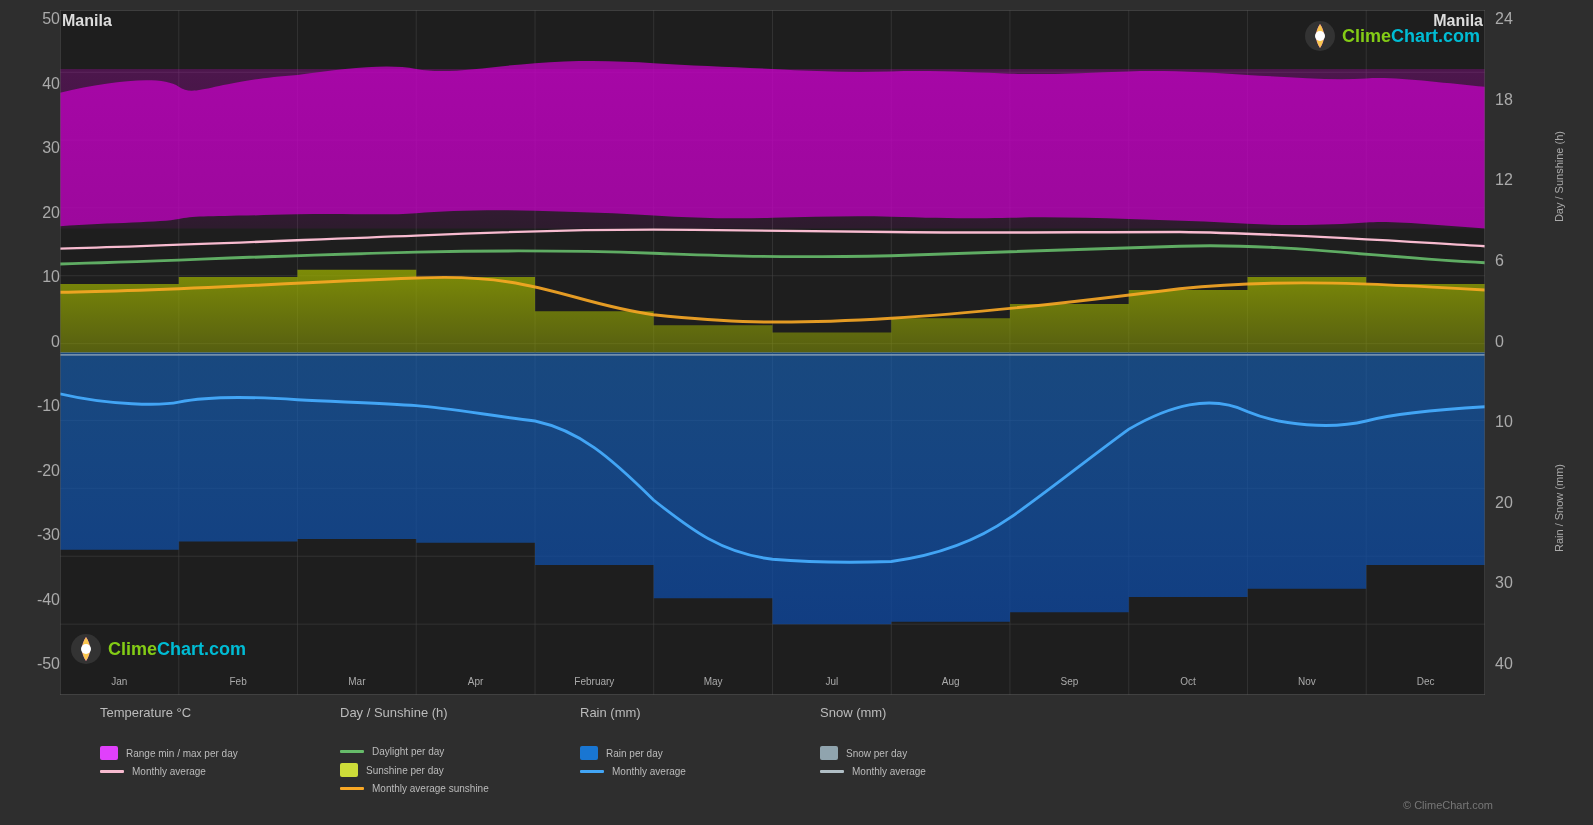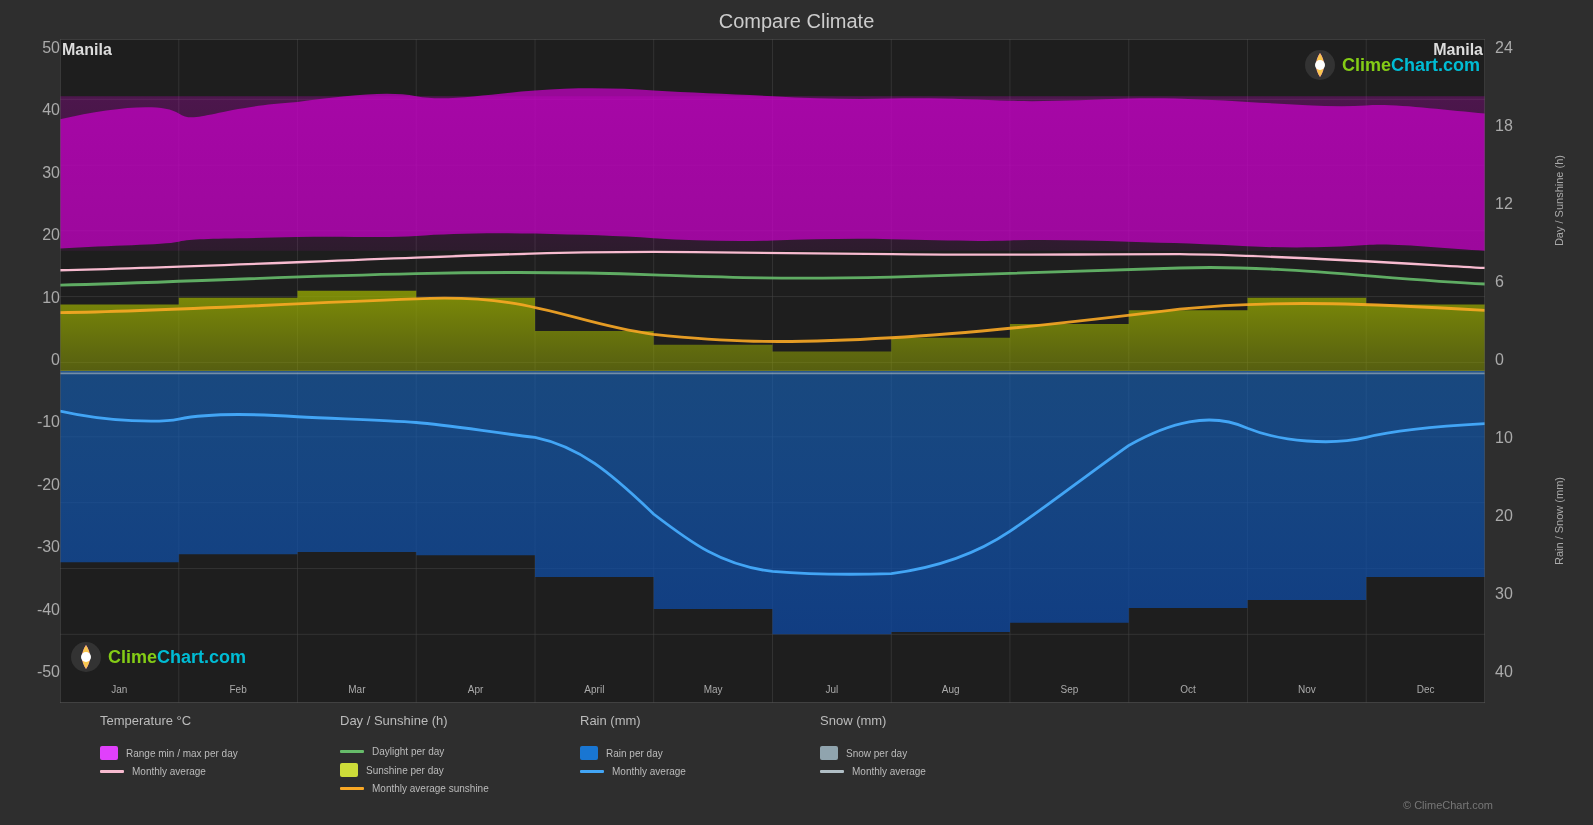--- a/index.html
+++ b/index.html
@@ -156,21 +156,21 @@
     .legend-group {
       display: flex;
       flex-direction: column;
       gap: 6px;
       min-width: 200px;
     }
 
     .legend-group-title {
       font-size: 13px;
       color: #bbb;
-      margin-bottom: 12px;
+      margin-bottom: 20px;
     }
 
     .legend-item {
       display: flex;
       align-items: center;
       gap: 8px;
       font-size: 10px;
       color: #bbb;
     }
 
@@ -196,21 +196,20 @@
 
     .chart-svg-wrap {
       position: absolute;
       inset: 0;
     }
   </style>
 </head>
 <body>
 
 <div class="page-container">
-  <div class="title">Compare Climate</div>
 
   <div class="chart-wrapper">
 
     <div class="y-ticks-left">
       <span class="y-tick">50</span>
       <span class="y-tick">40</span>
       <span class="y-tick">30</span>
       <span class="y-tick">20</span>
       <span class="y-tick">10</span>
       <span class="y-tick">0</span>
@@ -330,21 +329,21 @@
 
             <rect x="0" y="0" width="1400" height="580" fill="none" stroke="#555" stroke-width="1"></rect>
           </svg>
         </div>
 
         <div class="x-axis" style="position:absolute;bottom:0;left:0;right:0;height:22px;display:flex;">
           <span class="x-tick">Jan</span>
           <span class="x-tick">Feb</span>
           <span class="x-tick">Mar</span>
           <span class="x-tick">Apr</span>
-          <span class="x-tick">April</span>
+          <span class="x-tick">February</span>
           <span class="x-tick">May</span>
           <span class="x-tick">Jul</span>
           <span class="x-tick">Aug</span>
           <span class="x-tick">Sep</span>
           <span class="x-tick">Oct</span>
           <span class="x-tick">Nov</span>
           <span class="x-tick">Dec</span>
         </div>
       </div>
     </div>

